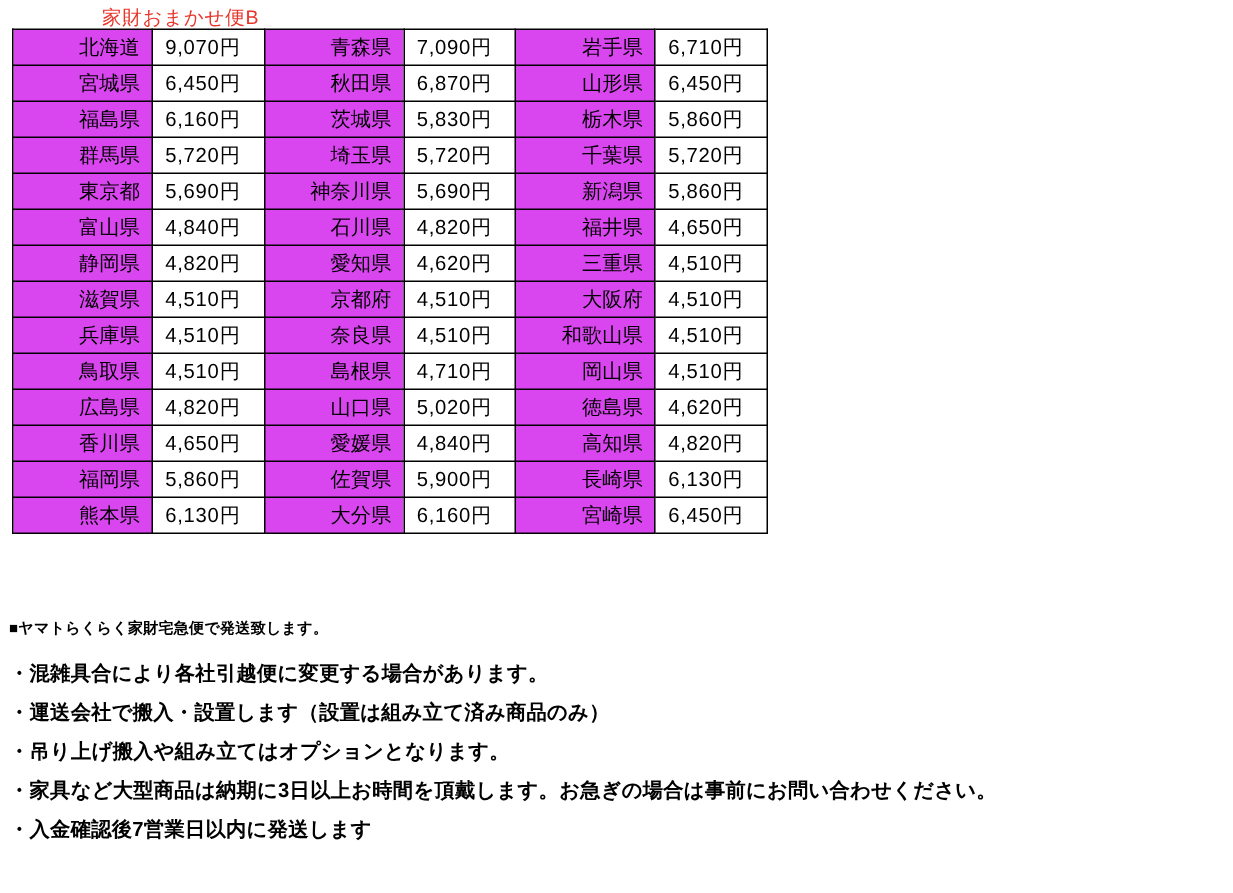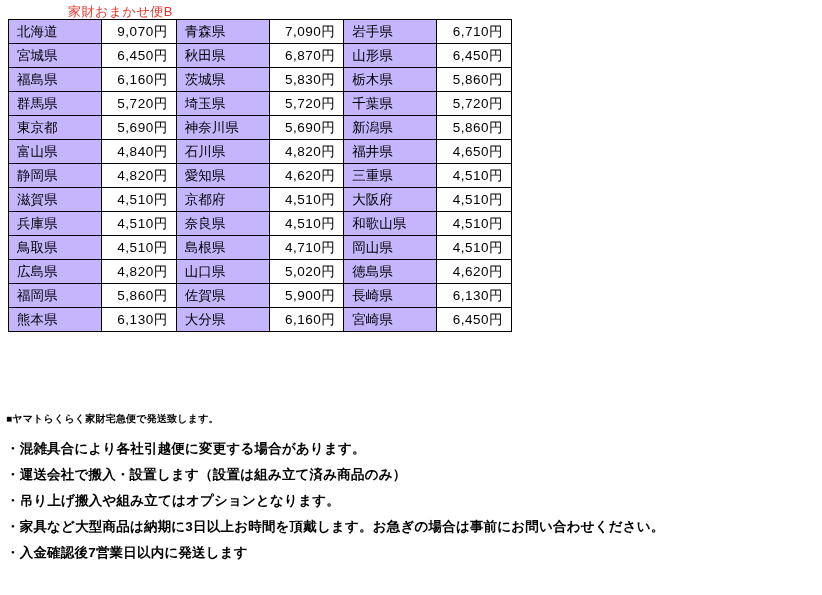--- a/index.html
+++ b/index.html
@@ -35,27 +35,26 @@
     table-layout: fixed;
   }
   table.fee td {
     border: 1px solid #000000;
     height: 24px;
     font-size: 13.5px;
     padding: 0 8px;
     white-space: nowrap;
   }
   td.pref {
-    background: #c4b5fd;
-    text-align: left;
+    background: #d946ef;
+    text-align: right;
     width: 90px;
   }
   td.price {
     background: #ffffff;
-    text-align: right;
     width: 72px;
     letter-spacing: 0.5px;
   }
   td.blank {
     background: #ffffff;
     border: 1px solid #000000;
   }
   .notes {
     position: absolute;
     left: 6px;
@@ -166,20 +165,28 @@
         <td class="pref">岡山県</td>
         <td class="price">4,510円</td>
       </tr>
       <tr>
         <td class="pref">広島県</td>
         <td class="price">4,820円</td>
         <td class="pref">山口県</td>
         <td class="price">5,020円</td>
         <td class="pref">徳島県</td>
         <td class="price">4,620円</td>
+      </tr>
+      <tr>
+        <td class="pref">香川県</td>
+        <td class="price">4,650円</td>
+        <td class="pref">愛媛県</td>
+        <td class="price">4,840円</td>
+        <td class="pref">高知県</td>
+        <td class="price">4,820円</td>
       </tr>
       <tr>
         <td class="pref">福岡県</td>
         <td class="price">5,860円</td>
         <td class="pref">佐賀県</td>
         <td class="price">5,900円</td>
         <td class="pref">長崎県</td>
         <td class="price">6,130円</td>
       </tr>
       <tr>

